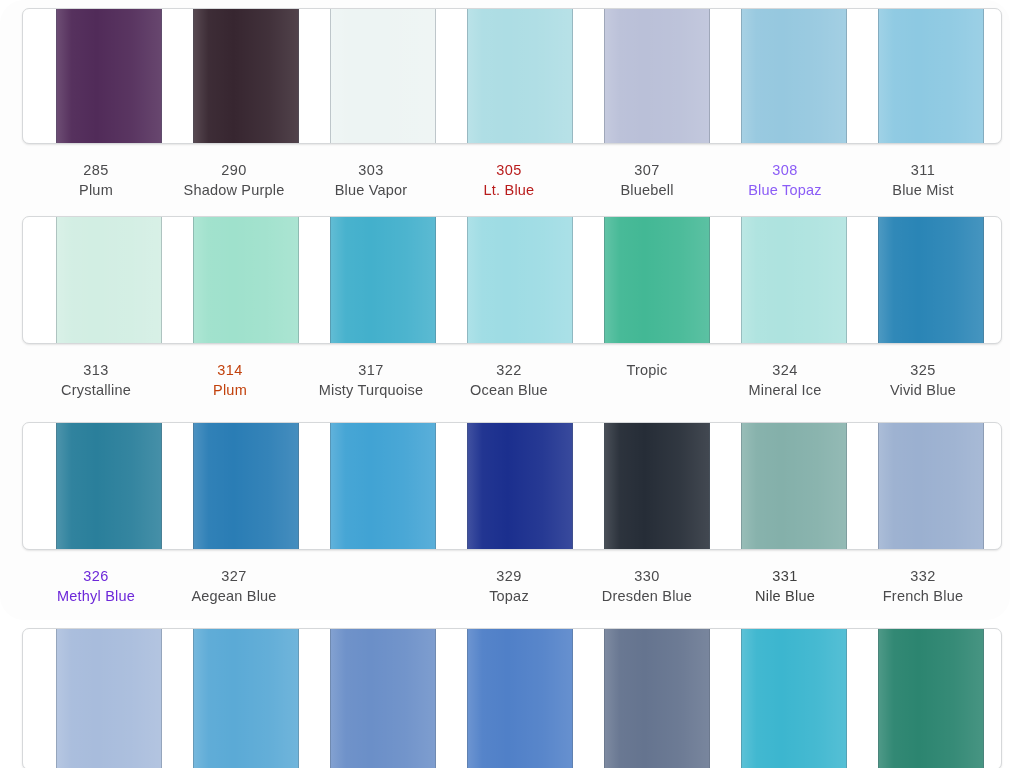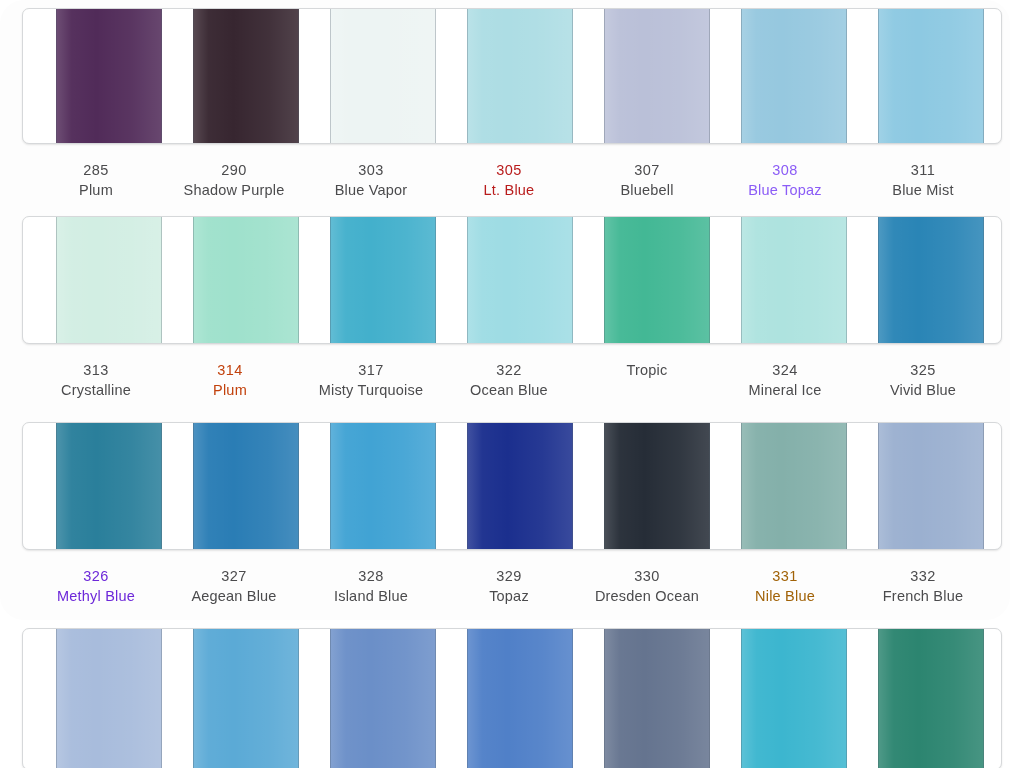--- a/index.html
+++ b/index.html
@@ -197,33 +197,29 @@
       </div>
       <div class="labels" style="top: 144px; left: 22px;">
         <div class="label-cell" style="left: -16px; width: 180px; color: #6d28d9;">
           <div class="label-code">326</div>
           <div class="label-name">Methyl Blue</div>
         </div>
         <div class="label-cell" style="left: 122px; width: 180px; color: rgb(75, 75, 77); text-align: center;">
           <div class="label-code">327</div>
           <div class="label-name">Aegean Blue</div>
         </div>
-        <div class="label-cell" style="left: 259px; width: 180px; color: rgb(75, 75, 77);">
-          <div class="label-code">328</div>
-          <div class="label-name">Island Blue</div>
-        </div>
         <div class="label-cell" style="left: 397px; width: 180px; color: rgb(75, 75, 77);">
           <div class="label-code">329</div>
           <div class="label-name">Topaz</div>
         </div>
         <div class="label-cell" style="left: 535px; width: 180px; color: rgb(75, 75, 77);">
           <div class="label-code">330</div>
-          <div class="label-name">Dresden Ocean</div>
-        </div>
-        <div class="label-cell" style="left: 673px; width: 180px; color: #a16207;">
+          <div class="label-name">Dresden Blue</div>
+        </div>
+        <div class="label-cell" style="left: 673px; width: 180px; color: #404040;">
           <div class="label-code">331</div>
           <div class="label-name">Nile Blue</div>
         </div>
         <div class="label-cell" style="left: 811px; width: 180px; color: rgb(75, 75, 77);">
           <div class="label-code">332</div>
           <div class="label-name">French Blue</div>
         </div>
       </div>
     </div>
     <div class="row-block" style="top: 628px;">

